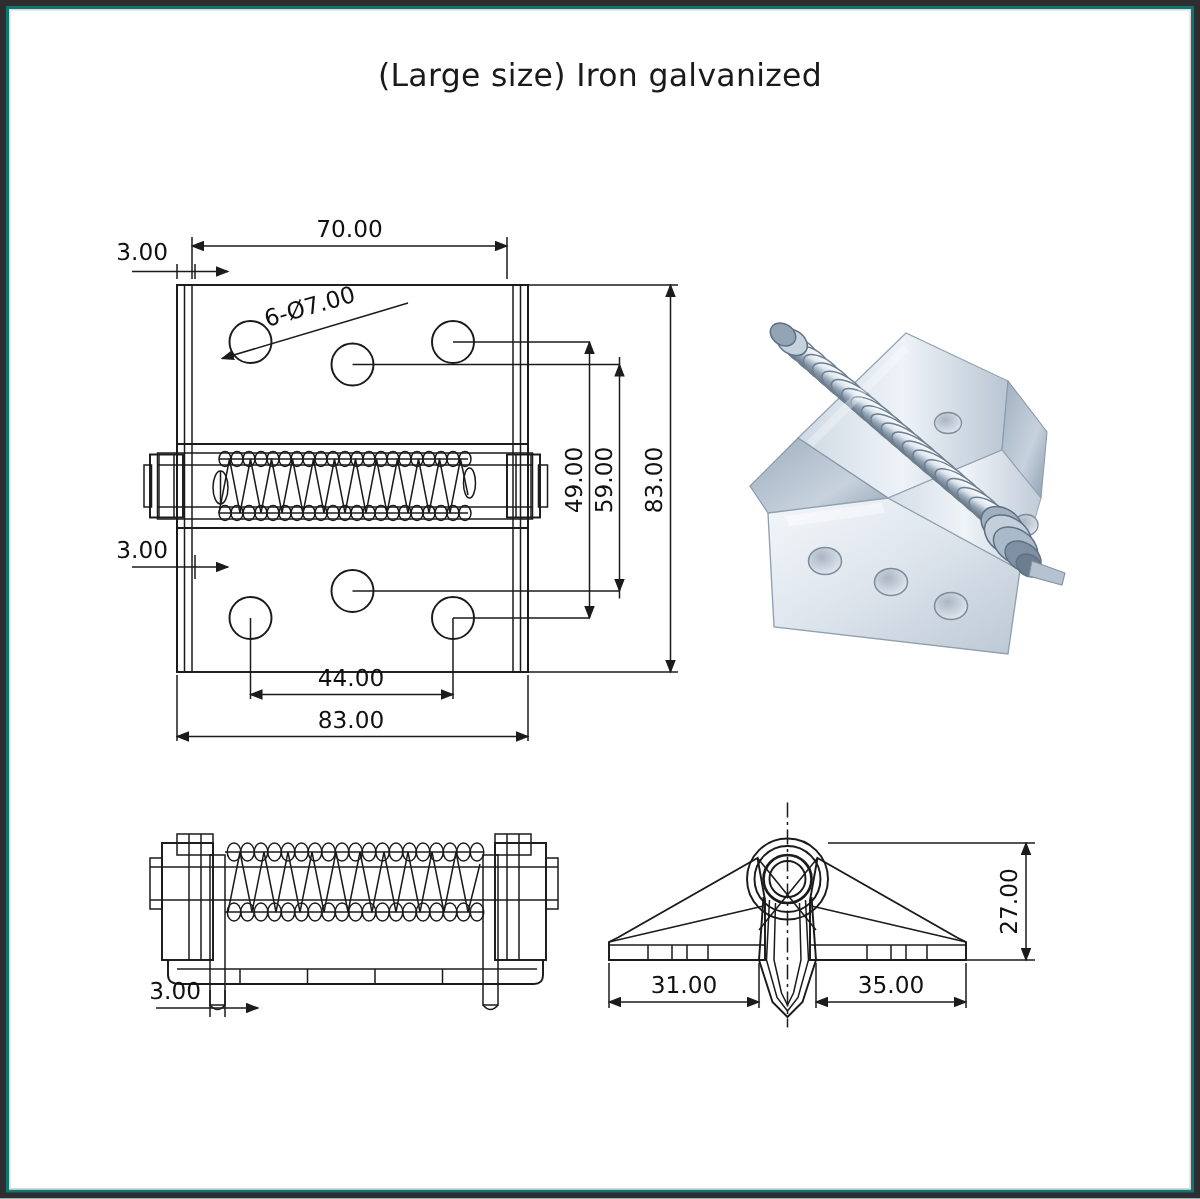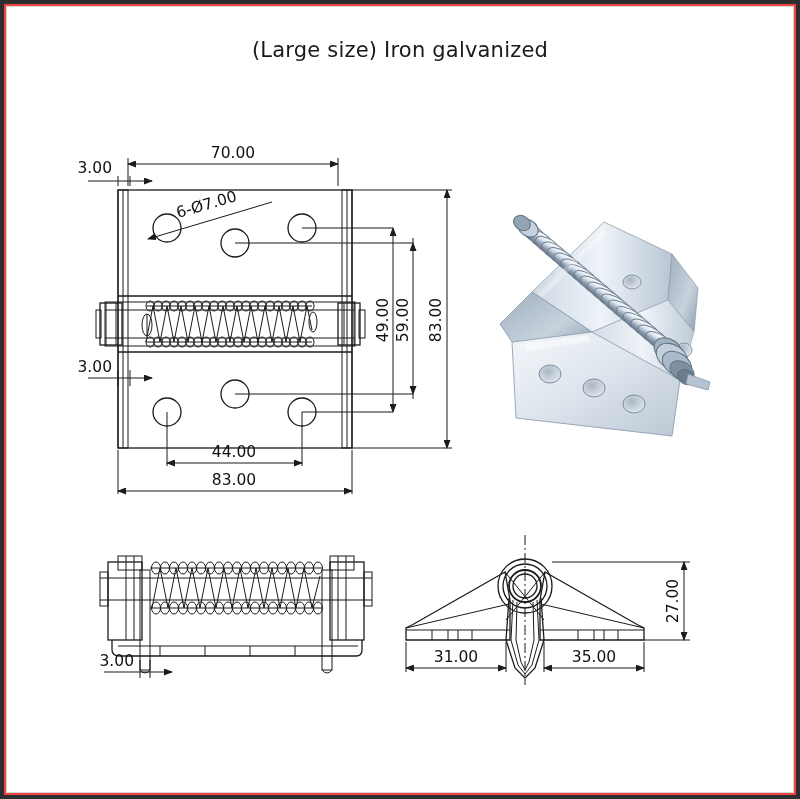--- a/index.html
+++ b/index.html
@@ -11,21 +11,21 @@
   body {
     width: 800px;
     height: 799px;
     font-family: "Liberation Sans", sans-serif;
     overflow: hidden;
   }
   #page {
     position: relative;
     width: 800px;
     height: 799px;
-    background: #ef4444;
+    background: #0f766e;
     box-sizing: border-box;
   }
   
   #frame-border {
     position: absolute;
     left: 0; top: 0;
     width: 800px; height: 799px;
     box-sizing: border-box;
     border: 4px solid #2e2e30;
     pointer-events: none;

